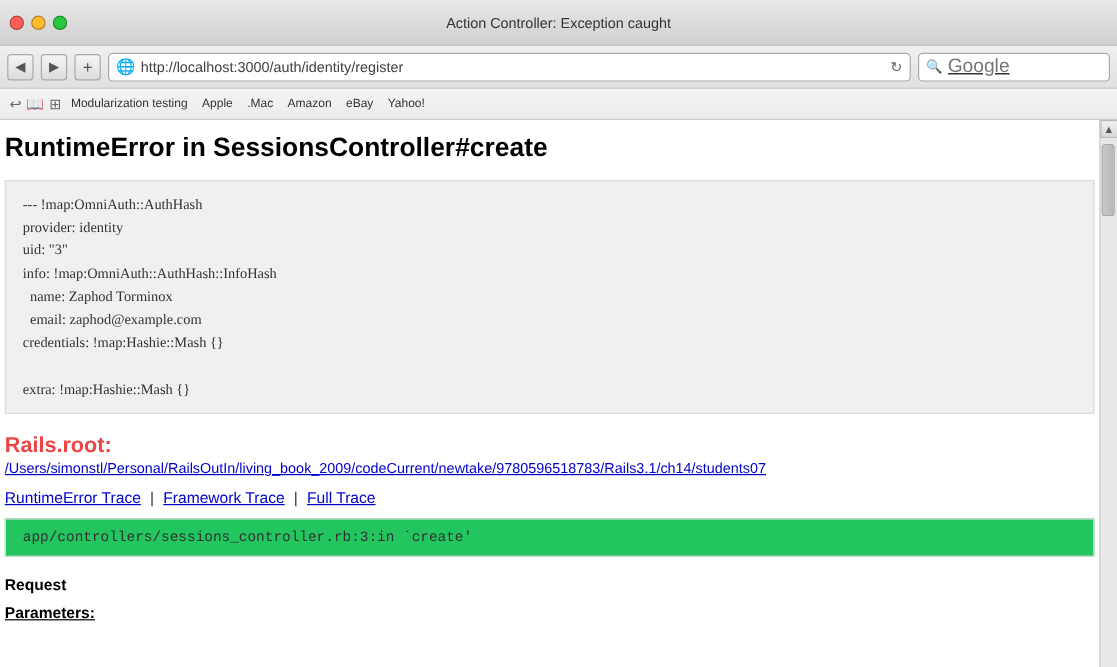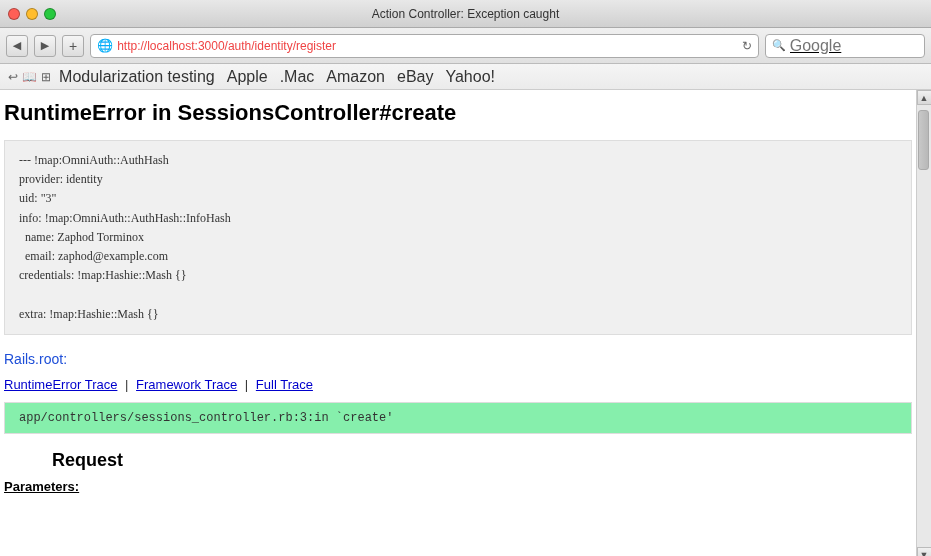--- a/index.html
+++ b/index.html
@@ -1,21 +1,21 @@
 <!DOCTYPE html>
 <html><head>
   <meta charset="utf-8">
   <style>
     * { margin: 0; padding: 0; box-sizing: border-box; }
     body { font-family: Arial, Helvetica, sans-serif; font-size: 13px; background: #fff; color: #000; width: 931px; height: 556px; overflow: hidden; }
 
     
     .titlebar {
       background: linear-gradient(to bottom, #e8e8e8, #d0d0d0);
-      height: 28px;
+      height: 38px;
       display: flex;
       align-items: center;
       justify-content: center;
       border-bottom: 1px solid #aaa;
       position: relative;
     }
     .titlebar-buttons {
       position: absolute;
       left: 8px;
       display: flex;
@@ -77,21 +77,21 @@
     }
     .address-globe {
       color: #4a90d9;
       font-size: 13px;
     }
     .address-input {
       flex: 1;
       border: none;
       outline: none;
       font-size: 12px;
-      color: #ef4444;
+      color: #404040;
       background: transparent;
     }
     .reload-btn {
       font-size: 12px;
       color: #666;
       cursor: pointer;
     }
     .search-bar-wrap {
       display: flex;
       align-items: center;
@@ -113,21 +113,21 @@
       background: linear-gradient(to bottom, #f5f5f5, #ebebeb);
       border-bottom: 1px solid #ccc;
       padding: 3px 8px;
       display: flex;
       align-items: center;
       gap: 4px;
       height: 26px;
     }
     .bm-icon { font-size: 12px; color: #666; }
     .bm-link {
-      font-size: 16px;
+      font-size: 10px;
       color: #333;
       text-decoration: none;
       padding: 1px 4px;
       border-radius: 3px;
       cursor: pointer;
     }
 
     
     .page-outer {
       display: flex;
@@ -189,23 +189,23 @@
       font-family: 'Courier New', Courier, monospace;
       font-size: 12px;
       line-height: 1.6;
       color: #333;
     }
 
     .rails-root-section {
       margin-bottom: 10px;
     }
     .rails-root-label {
-      font-size: 14px;
-      font-weight: normal;
-      color: #1d4ed8;
+      font-size: 18px;
+      font-weight: bold;
+      color: #ef4444;
     }
     .rails-root-path {
       font-size: 12px;
       color: #0000cc;
       text-decoration: underline;
       cursor: pointer;
       word-break: break-all;
     }
 
     .trace-links {
@@ -216,35 +216,34 @@
       color: #0000cc;
       text-decoration: underline;
       cursor: pointer;
     }
     .trace-separator {
       margin: 0 4px;
       color: #333;
     }
 
     .trace-box {
-      background: #86efac;
+      background: #22c55e;
       border: 1px solid #ddd;
       padding: 8px 14px;
       font-family: 'Courier New', Courier, monospace;
       font-size: 12px;
       color: #333;
       margin-bottom: 16px;
     }
 
     .section-title {
-      font-size: 18px;
+      font-size: 13px;
       font-weight: bold;
       color: #000;
       margin-bottom: 8px;
-      margin-left: 48px;
     }
     .params-label {
       font-size: 13px;
       font-weight: bold;
       color: #000;
       text-decoration: underline;
     }
   </style>
 </head>
 <body>
@@ -299,20 +298,21 @@
 info: !map:OmniAuth::AuthHash::InfoHash
   name: Zaphod Torminox
   email: zaphod@example.com
 credentials: !map:Hashie::Mash {}
 
 extra: !map:Hashie::Mash {}</pre>
     </div>
 
     <div class="rails-root-section">
       <span class="rails-root-label">Rails.root:</span><br>
+      <a class="rails-root-path">/Users/simonstl/Personal/RailsOutIn/living_book_2009/codeCurrent/newtake/9780596518783/Rails3.1/ch14/students07</a>
     </div>
 
     <div class="trace-links">
       <a>RuntimeError Trace</a>
       <span class="trace-separator">|</span>
       <a>Framework Trace</a>
       <span class="trace-separator">|</span>
       <a>Full Trace</a>
     </div>
 

